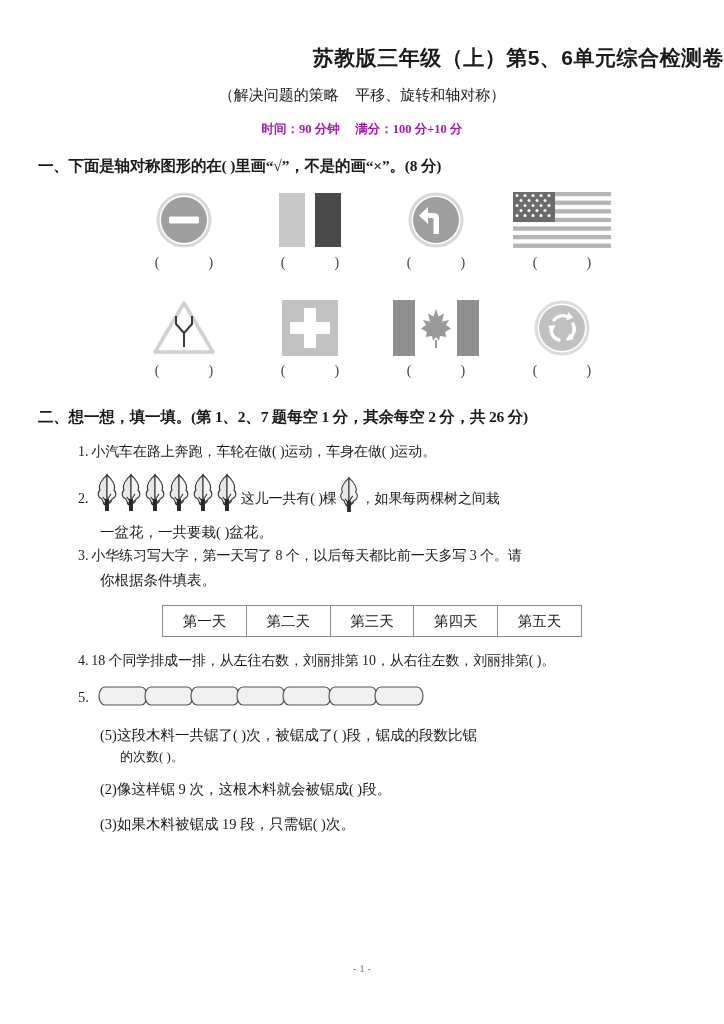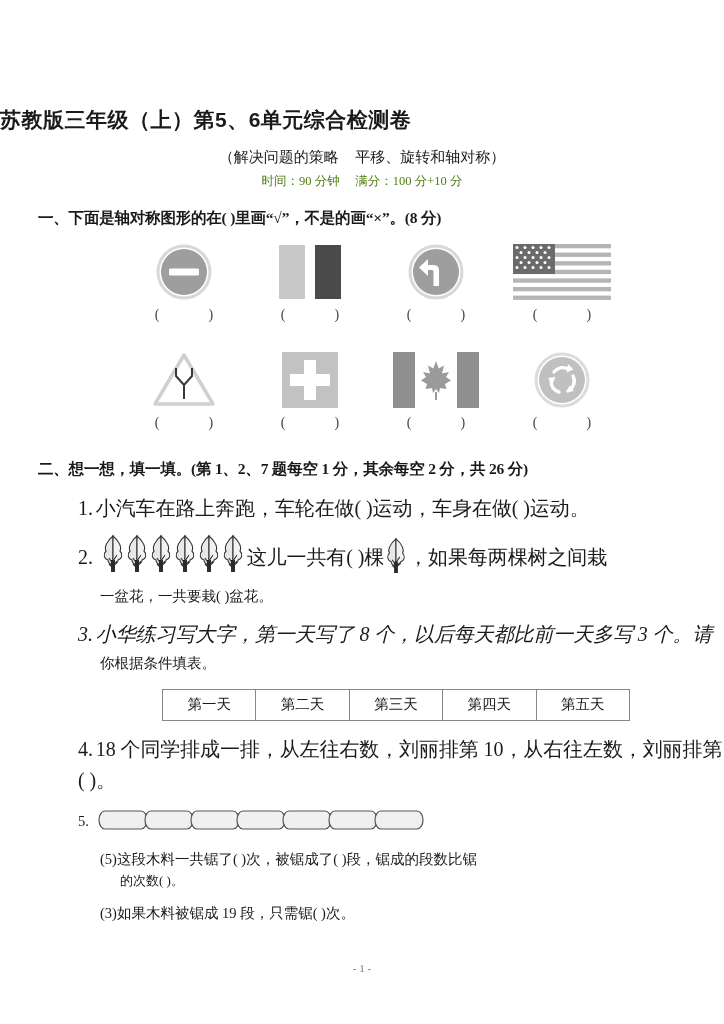--- a/index.html
+++ b/index.html
@@ -18,52 +18,53 @@
   .page {
     position: absolute;
     left: 0; top: 0;
     width: 724px;
     height: 1024px;
     padding: 0;
   }
 
   
   .title {
-    text-align: left;
+    text-align: right;
     font-size: 21px;
     font-weight: bold;
     letter-spacing: 0.5px;
-    margin-top: 106px;
+    margin-top: 44px;
     font-family: "Liberation Sans", "DejaVu Sans", sans-serif;
   }
   .subtitle {
     text-align: center;
     font-size: 15px;
     margin-top: 14px;
     font-family: "Liberation Sans", "DejaVu Sans", sans-serif;
     white-space: pre;
   }
   .meta {
     text-align: center;
     font-size: 12.5px;
-    margin-top: 6px;
-    color: #4d7c0f;
+    margin-top: 16px;
+    color: #a21caf;
     white-space: pre;
+    font-weight: bold;
   }
 
   
   .sec-head {
     font-size: 15.5px;
     font-weight: bold;
     margin: 18px 0 0 38px;
     font-family: Liberation Serif, serif;
     letter-spacing: -0.2px;
   }
   .q {
-    font-size: 20px;
+    font-size: 14px;
     margin-left: 78px;
     margin-top: 13px;
     line-height: 1.55;
     letter-spacing: -0.1px;
   }
   .q .num { margin-right: 3px; }
   .q-cont {
     font-size: 14.5px;
     margin-left: 100px;
     margin-top: 2px;
@@ -106,21 +107,21 @@
     margin-top: 4px;
     letter-spacing: 0;
     color: #444;
     white-space: pre;
   }
 
   
   .tbl-wrap { margin-left: 162px; margin-top: 14px; }
   table.daytable {
     border-collapse: collapse;
-    width: 468px;
+    width: 420px;
   }
   table.daytable td {
     border: 1px solid #888;
     height: 30px;
     text-align: center;
     font-size: 14.5px;
     padding: 0;
   }
   table.daytable tr.vals td { height: 30px; }
 
@@ -349,21 +350,21 @@
       <svg width="24" height="36" viewBox="0 0 24 38">
         <path d="M12 2 C6 7 3 13 5 17 C2 20 3 25 7 26 C7 29 10 31 12 30 L12 38 Z" fill="#e8e8e8" stroke="#333" stroke-width="1.1"></path>
         <path d="M12 2 C18 7 21 13 19 17 C22 20 21 25 17 26 C17 29 14 31 12 30 L12 38 Z" fill="#f2f2f2" stroke="#333" stroke-width="1.1"></path>
         <rect x="10" y="26" width="4" height="12" fill="#2b2b2b"></rect>
         <path d="M12 30 L8 24 M12 27 L16 21 M12 34 L8 30 M12 32 L16 27" stroke="#2b2b2b" stroke-width="1.1" fill="none"></path>
       </svg>
     </span><span>，如果每两棵树之间栽</span>
   </div>
   <div class="q-cont">一盆花，一共要栽(          )盆花。</div>
 
-  <div class="q" style="margin-top:12px;font-style:italic;">
+  <div class="q" style="margin-top:1px;">
     <span class="num">3.</span><span>小华练习写大字，第一天写了 8 个，以后每天都比前一天多写 3 个。请</span>
   </div>
   <div class="q-cont">你根据条件填表。</div>
 
   <div class="tbl-wrap">
     <table class="daytable">
       <tbody>
           <tr>
         <td>第一天</td>
         <td>第二天</td>
@@ -391,17 +392,18 @@
           <path d="M192 3 H228 A6 9 0 0 1 228 21 H192 A6 9 0 0 1 192 3 Z"></path>
           <path d="M238 3 H274 A6 9 0 0 1 274 21 H238 A6 9 0 0 1 238 3 Z"></path>
           <path d="M284 3 H320 A6 9 0 0 1 320 21 H284 A6 9 0 0 1 284 3 Z"></path>
         </g>
       </svg>
     </span>
   </div>
 
   <div class="sub-q">(5)这段木料一共锯了(          )次，被锯成了(          )段，锯成的段数比锯</div>
   <div class="sub-q-cont">的次数(            )。</div>
+  <div class="sub-q">(2)像这样锯 9 次，这根木料就会被锯成(            )段。</div>
   <div class="sub-q">(3)如果木料被锯成 19 段，只需锯(            )次。</div>
 
   <div class="footer">- 1 -</div>
 
 </div>
 
 </body></html>

